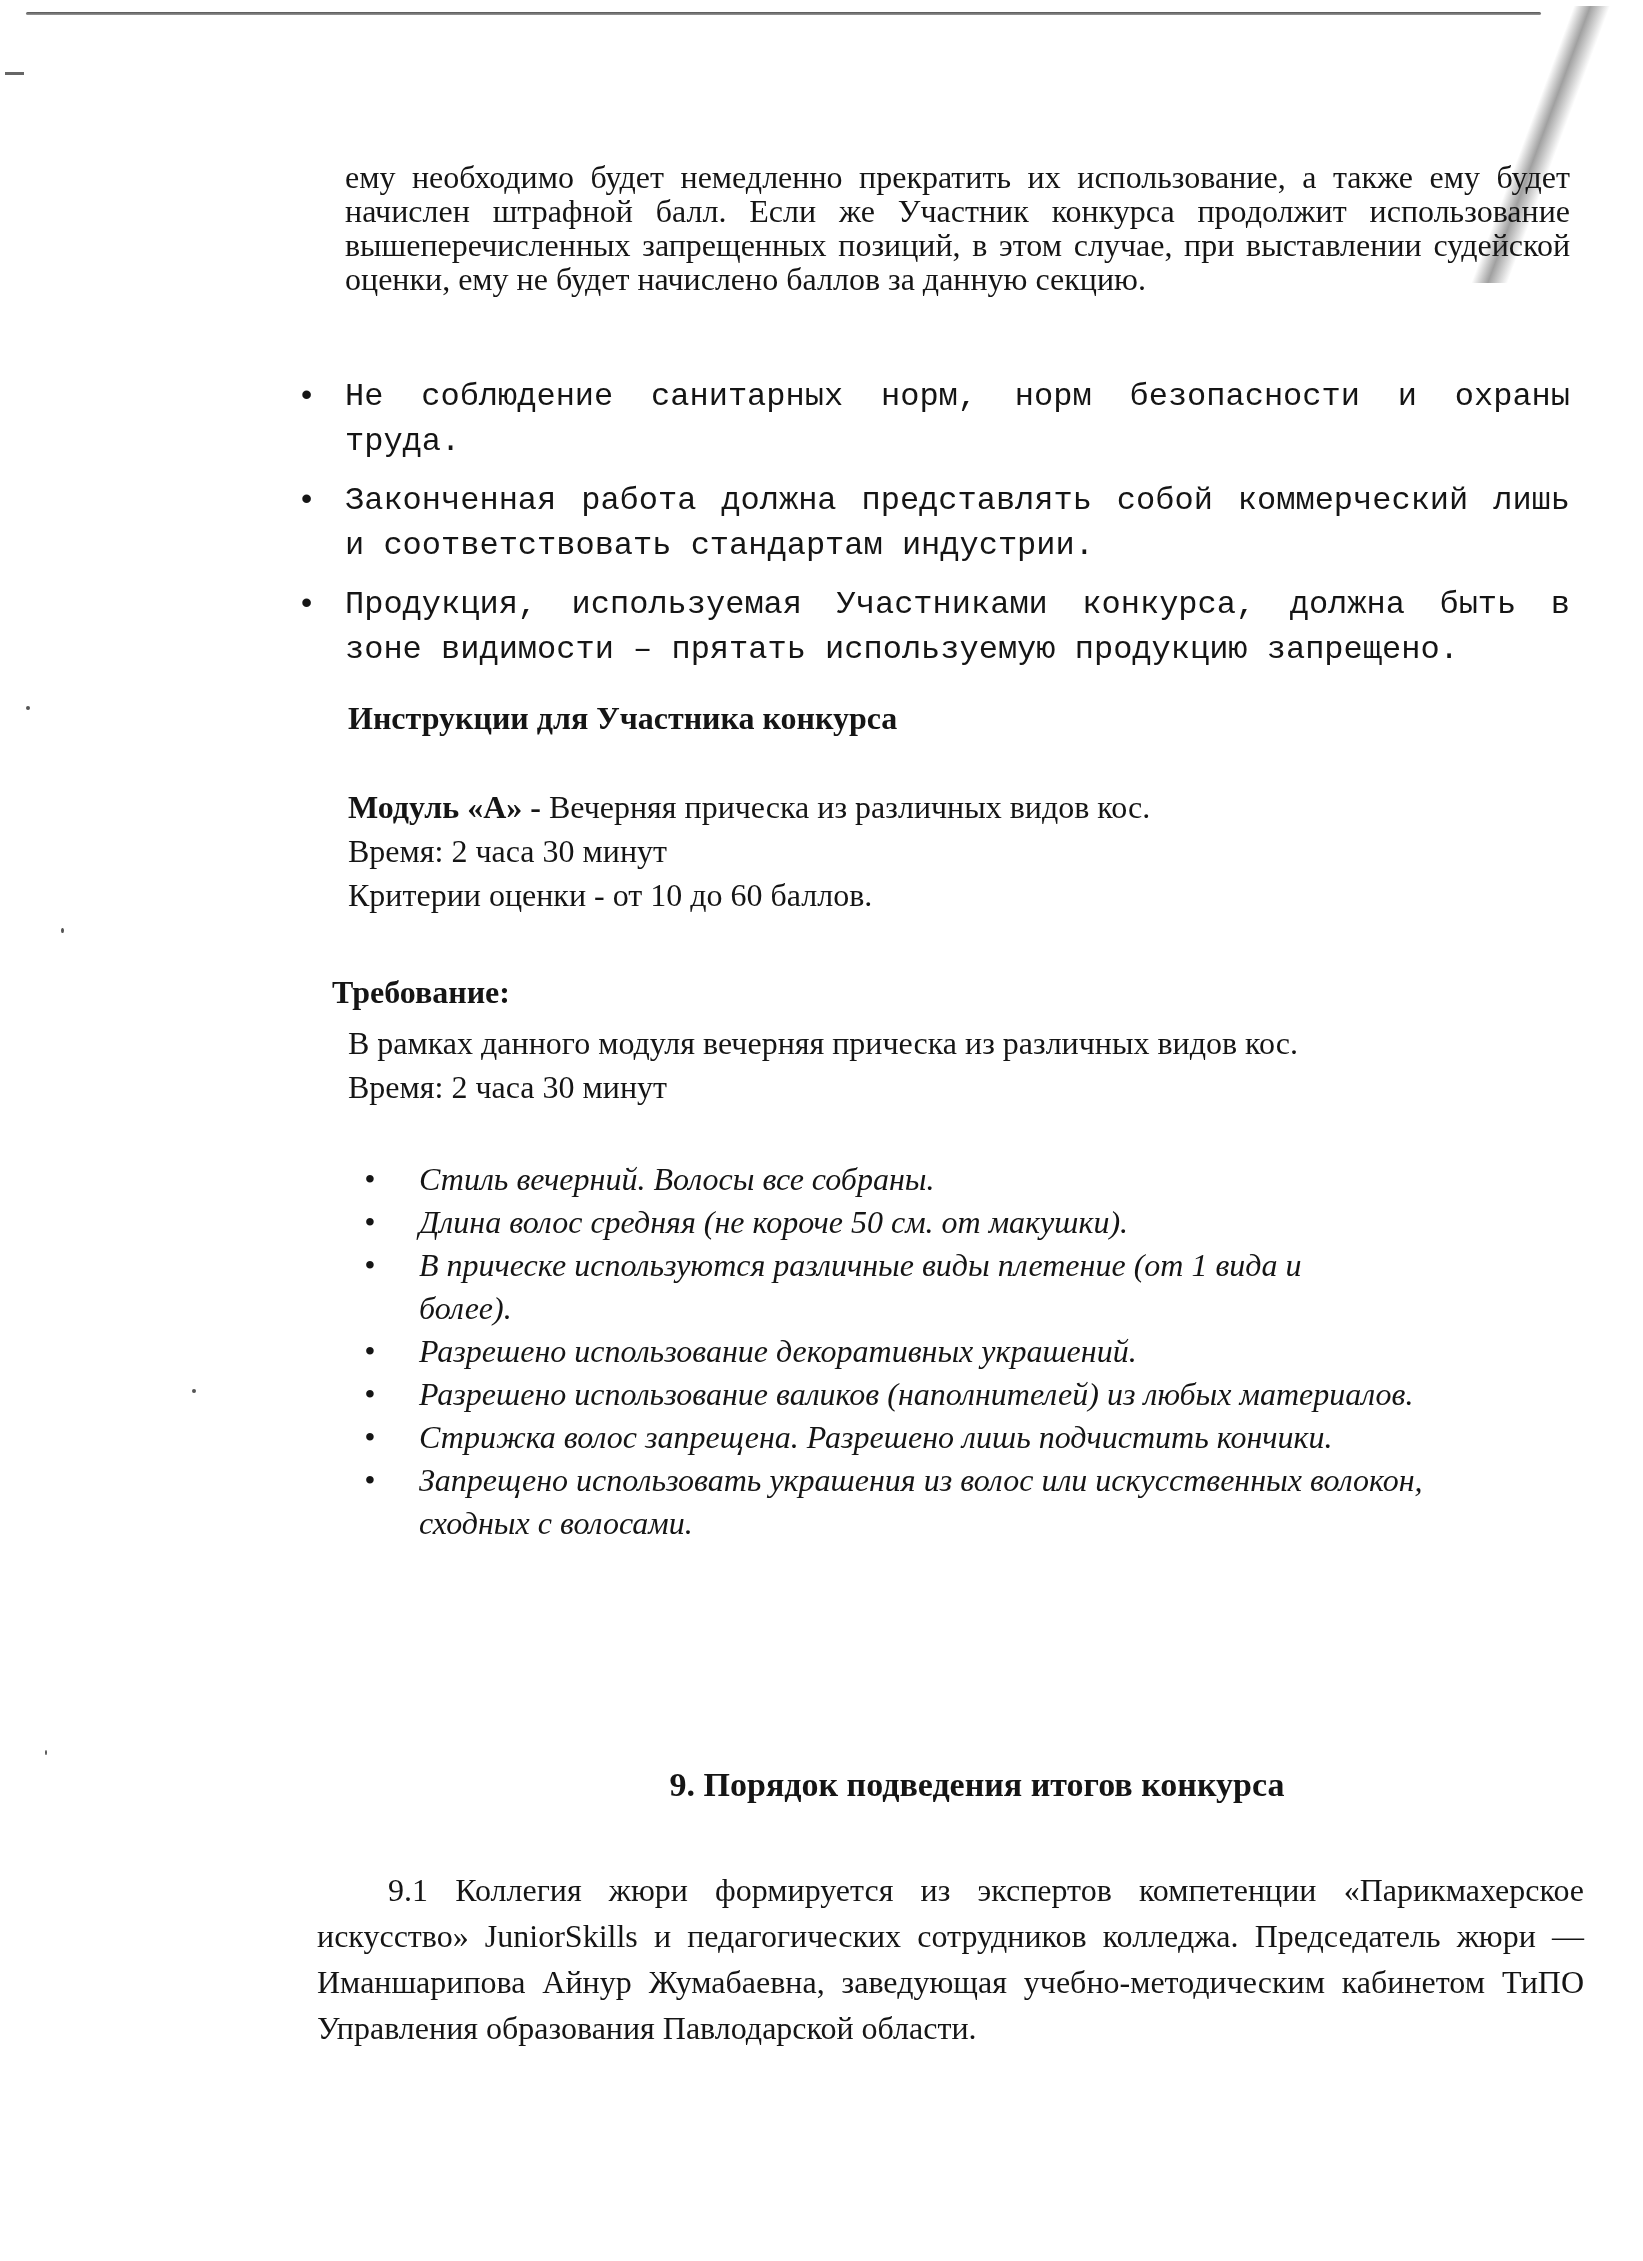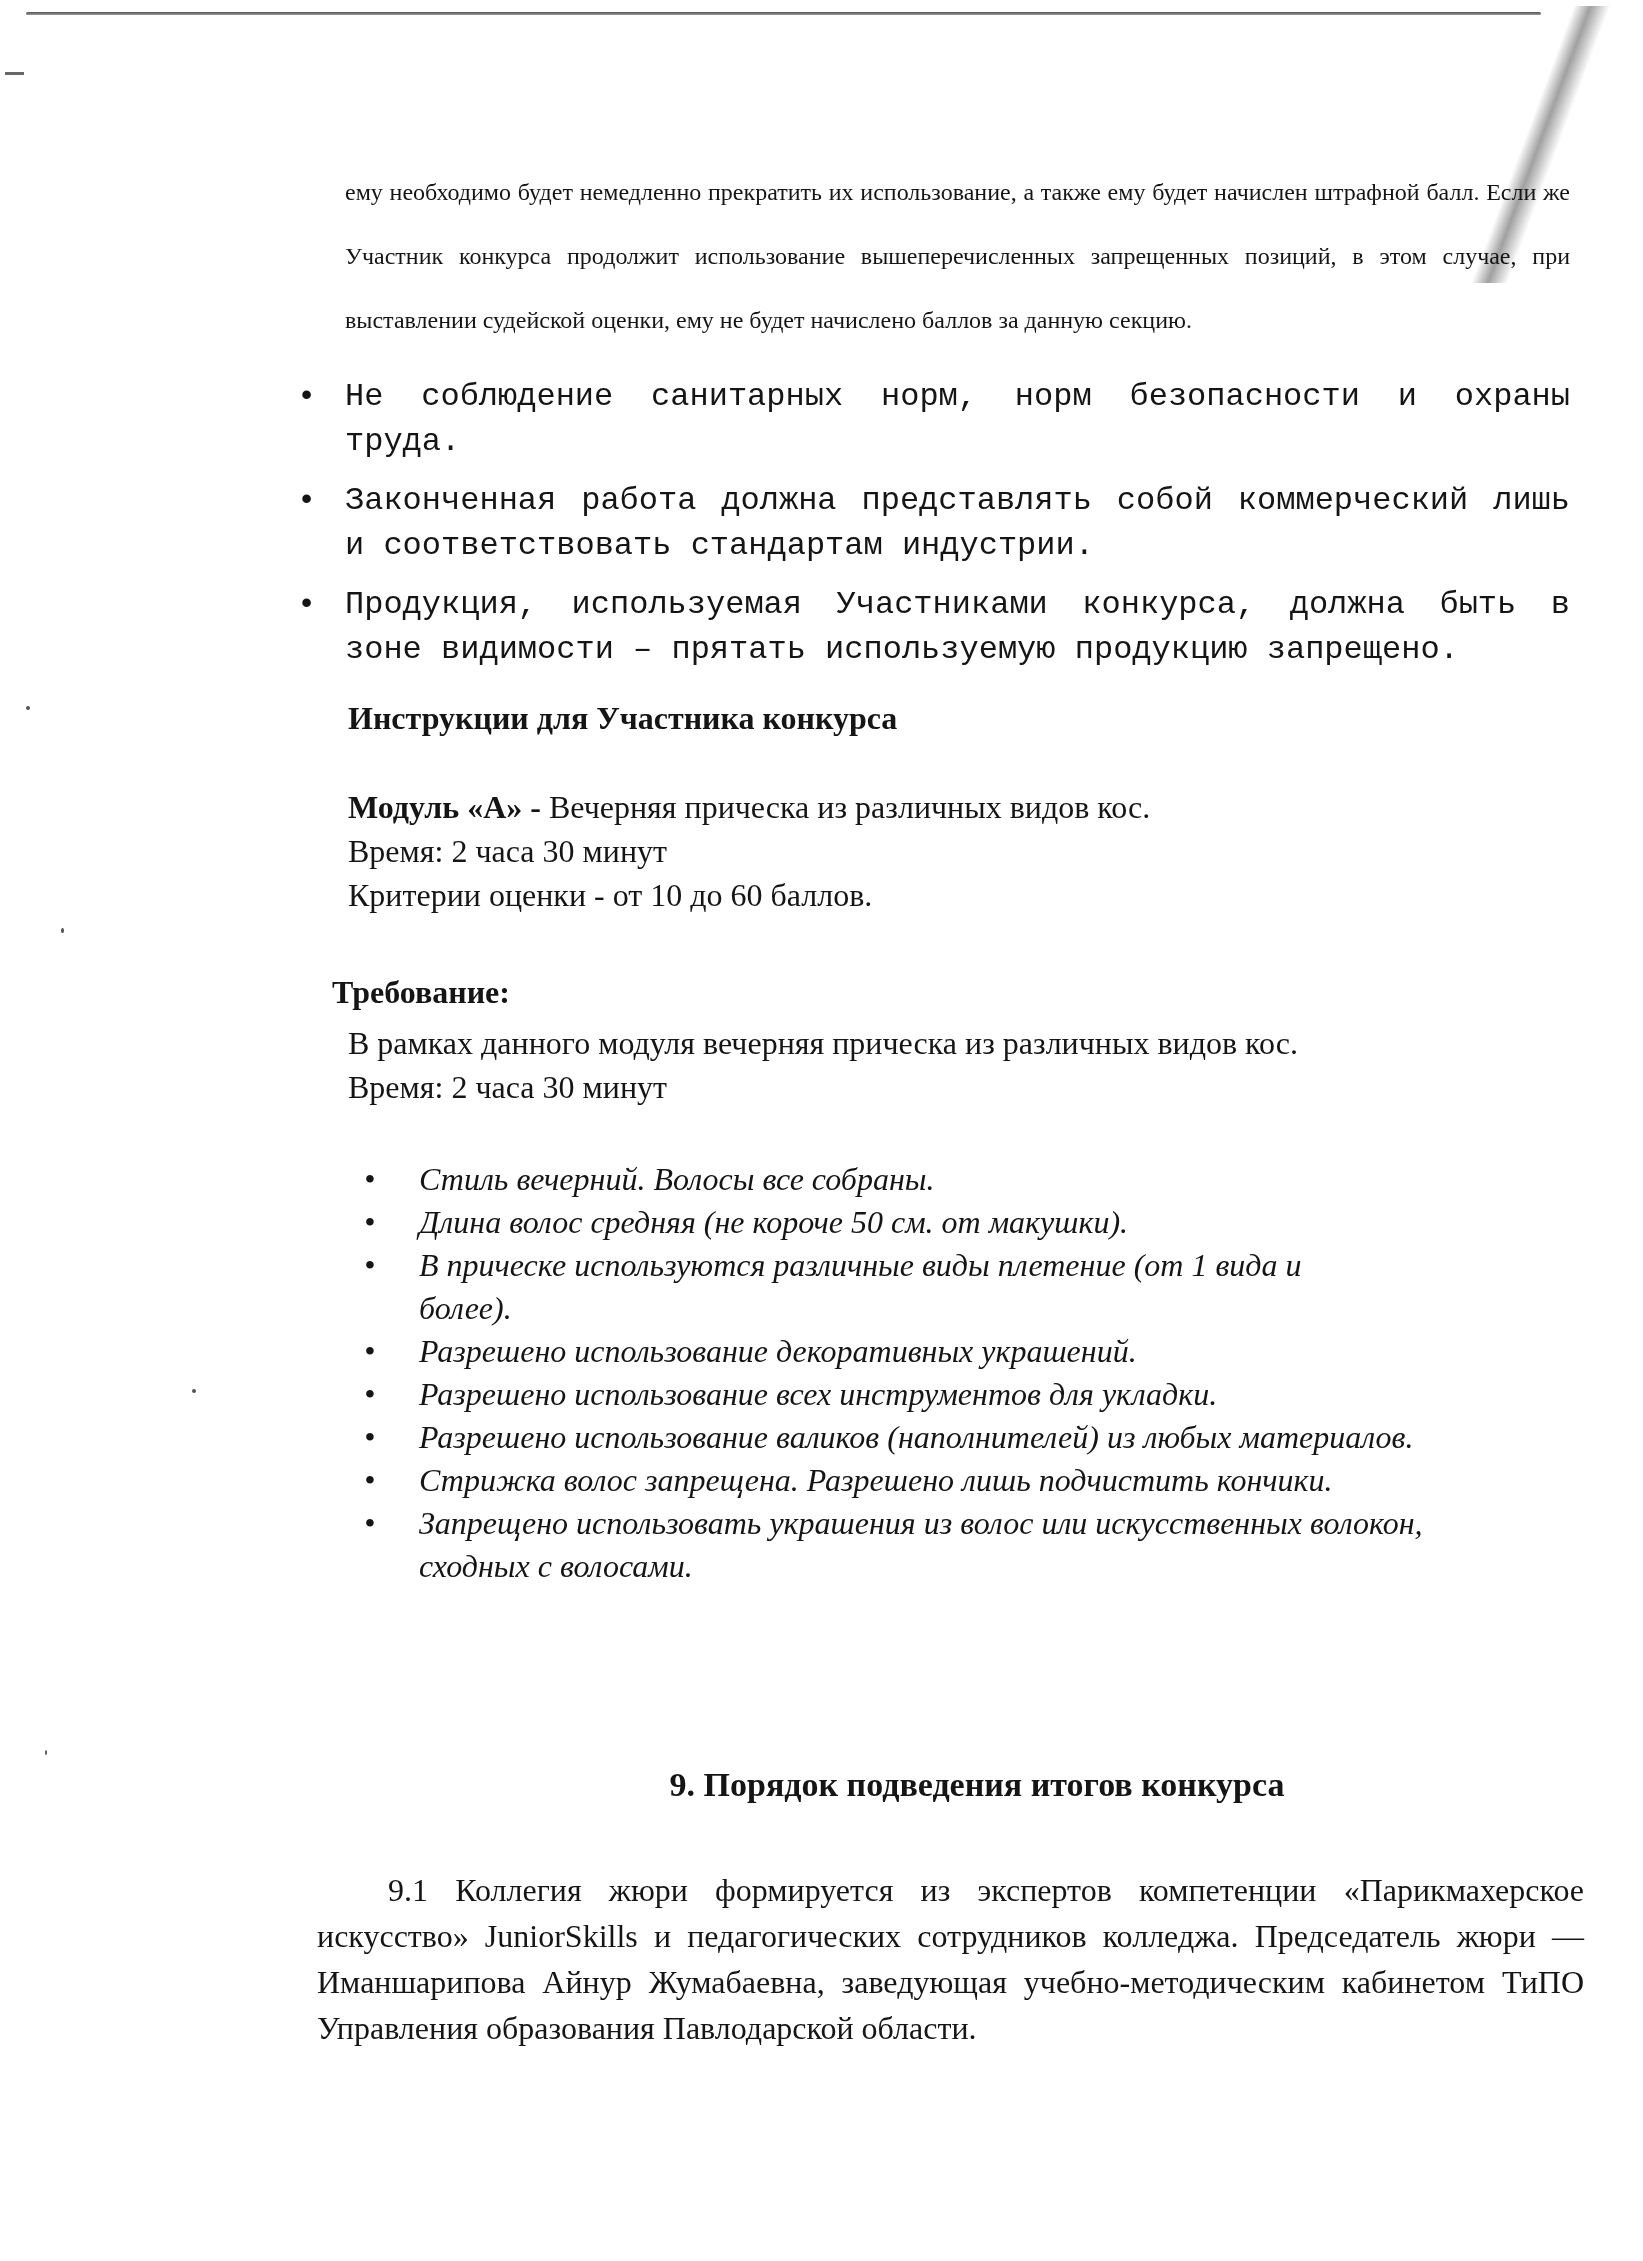--- a/index.html
+++ b/index.html
@@ -15,21 +15,21 @@
     border-radius: 1.9px;
   }
   .scan-right-shadow {
     position: absolute; left: 1508px; top: 6.4px; width: 116px; height: 277px;
     background: linear-gradient(100deg, rgba(255,255,255,0) 40%, rgba(120,120,120,0.7) 50%, rgba(255,255,255,0) 62%);
     transform: skewX(-11deg); transform-origin: top left;
   }
   .scan-left-mark { position: absolute; left: 5.2px; top: 72px; width: 19.3px; height: 2.6px; background: #666; }
   .speck { position: absolute; width: 3.9px; height: 3.9px; background: #555; border-radius: 50%; }
 
-  .text { position: absolute; font-size: 24px; line-height: 64px; }
+  .text { position: absolute; font-size: 32px; line-height: 34px; }
   .block { position: absolute; left: 345px; width: 1225px; }
   .para { text-align: justify; text-align-last: left; margin: 0; }
 
   .ul1 { position: absolute; left: 297px; width: 1273px; margin: 0; padding: 0; list-style: none; font-family: Liberation Mono, monospace; }
   .ul1 li { position: relative; padding-left: 48px; margin-bottom: 14px; font-size: 32px; line-height: 45px; text-align: justify; text-align-last: left; }
   .ul1 li::before { content: "•"; position: absolute; left: 0; top: 0; }
 
   .ul2 { position: absolute; left: 364px; width: 1205px; margin: 0; padding: 0; list-style: none; }
   .ul2 li { position: relative; padding-left: 55px; font-size: 32px; line-height: 43px; }
   .ul2 li::before { content: "•"; position: absolute; left: 0; top: 0; }
@@ -67,21 +67,20 @@
 
 <div class="line bold" style="left:332px;top:971px;">Требование:</div>
 <div class="line" style="left:348px;top:1022px;">В рамках данного модуля вечерняя прическа из различных видов кос.</div>
 <div class="line" style="left:348px;top:1066px;">Время: 2 часа 30 минут</div>
 
 <ul class="ul2" style="top:1158px;font-style:italic;">
   <li>Стиль вечерний. Волосы все собраны.</li>
   <li>Длина волос средняя (не короче 50 см. от макушки).</li>
   <li style="width:922px;">В прическе используются различные виды плетение (от 1 вида и более).</li>
   <li>Разрешено использование декоративных украшений.</li>
-  <li>Разрешено использование всех инструментов для укладки.</li>
   <li style="width:1025px;">Разрешено использование валиков (наполнителей) из любых материалов.</li>
   <li>Стрижка волос запрещена. Разрешено лишь подчистить кончики.</li>
   <li style="width:1096px;">Запрещено использовать украшения из волос или искусственных волокон, сходных с волосами.</li>
 </ul>
 
 <div class="section-title" style="top:1766px;left:155px;">9.  Порядок подведения итогов конкурса</div>
 <p class="p91" style="top:1853px;">9.1 Коллегия жюри формируется из экспертов компетенции «Парикмахерское искусство» JuniorSkills и педагогических сотрудников колледжа. Председатель жюри — Иманшарипова Айнур Жумабаевна, заведующая учебно-методическим кабинетом ТиПО Управления образования Павлодарской области.</p>
 
 
 </body></html>

